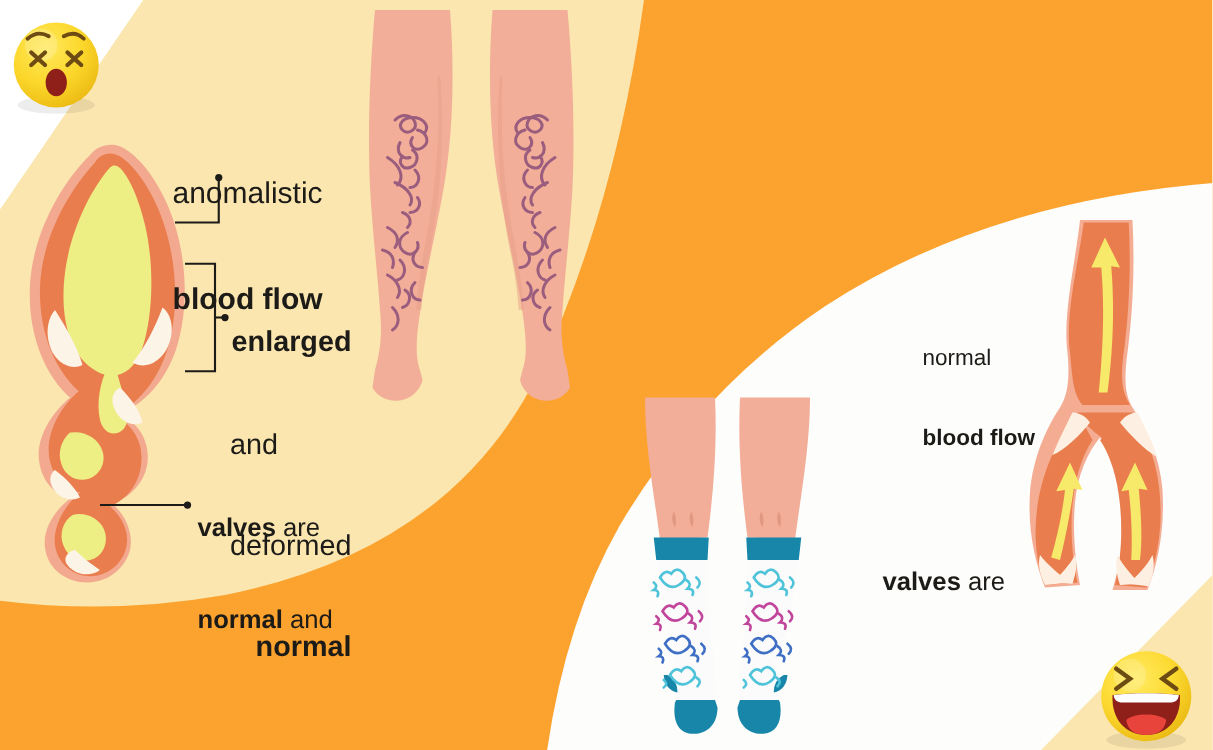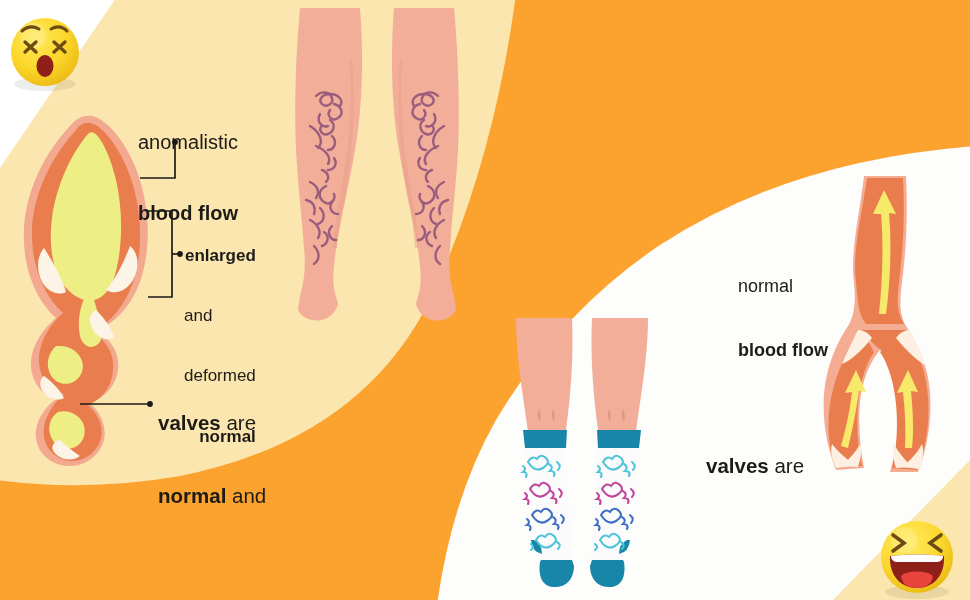--- a/index.html
+++ b/index.html
@@ -28,22 +28,22 @@
   .txt {
     position: absolute;
     color: #1d1b18;
     line-height: 1.18;
     white-space: pre;
     -webkit-font-smoothing: antialiased;
   }
   .t-light { font-weight: 400; }
   .t-bold  { font-weight: 700; text-align: right; }
 
-  #label-anomalistic { left: 138px; top: 84px;  font-size: 20px; }
-  #label-enlarged    { left: 184px; top: 206px; font-size: 17px; }
+  #label-anomalistic { left: 138px; top: 84px;  font-size: 24px; }
+  #label-enlarged    { left: 184px; top: 206px; font-size: 23px; }
   #label-valves-open { left: 158px; top: 363px; font-size: 20.5px; }
   #label-normal      { left: 738px; top: 234px; font-size: 18px; }
   #label-valves-closed { left: 706px; top: 406px; font-size: 20.5px; }
 
   .txt span { display: inline; }
   .txt .line { display: block; }
 </style>
 </head>
 <body>
 

